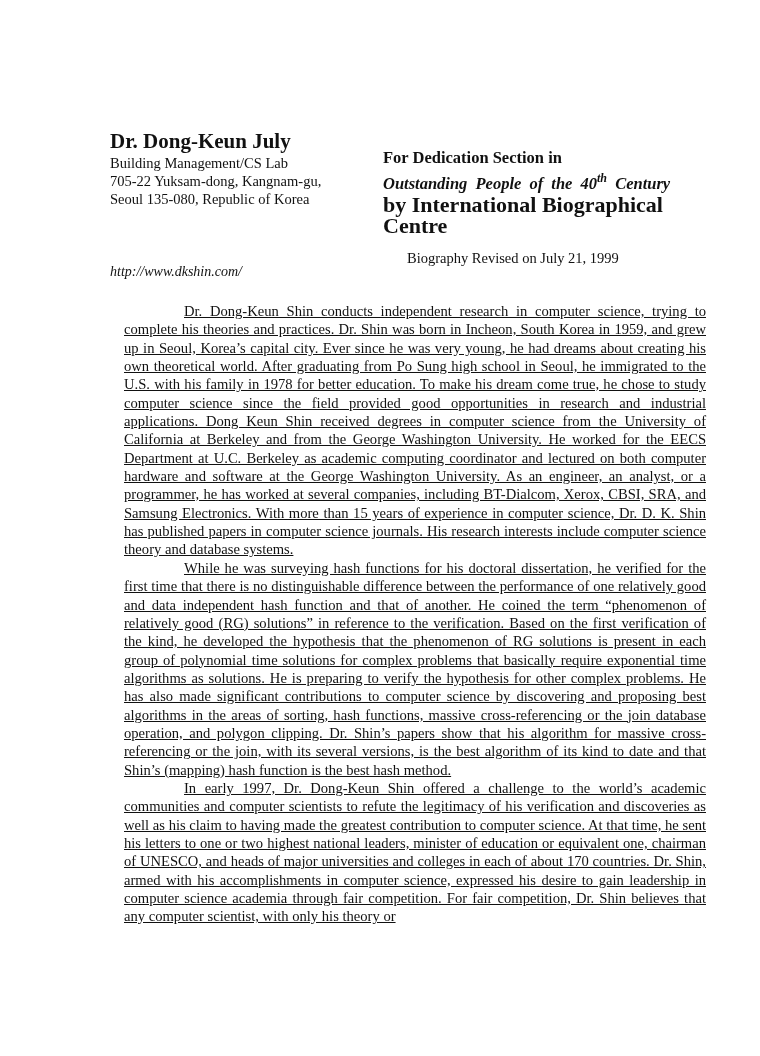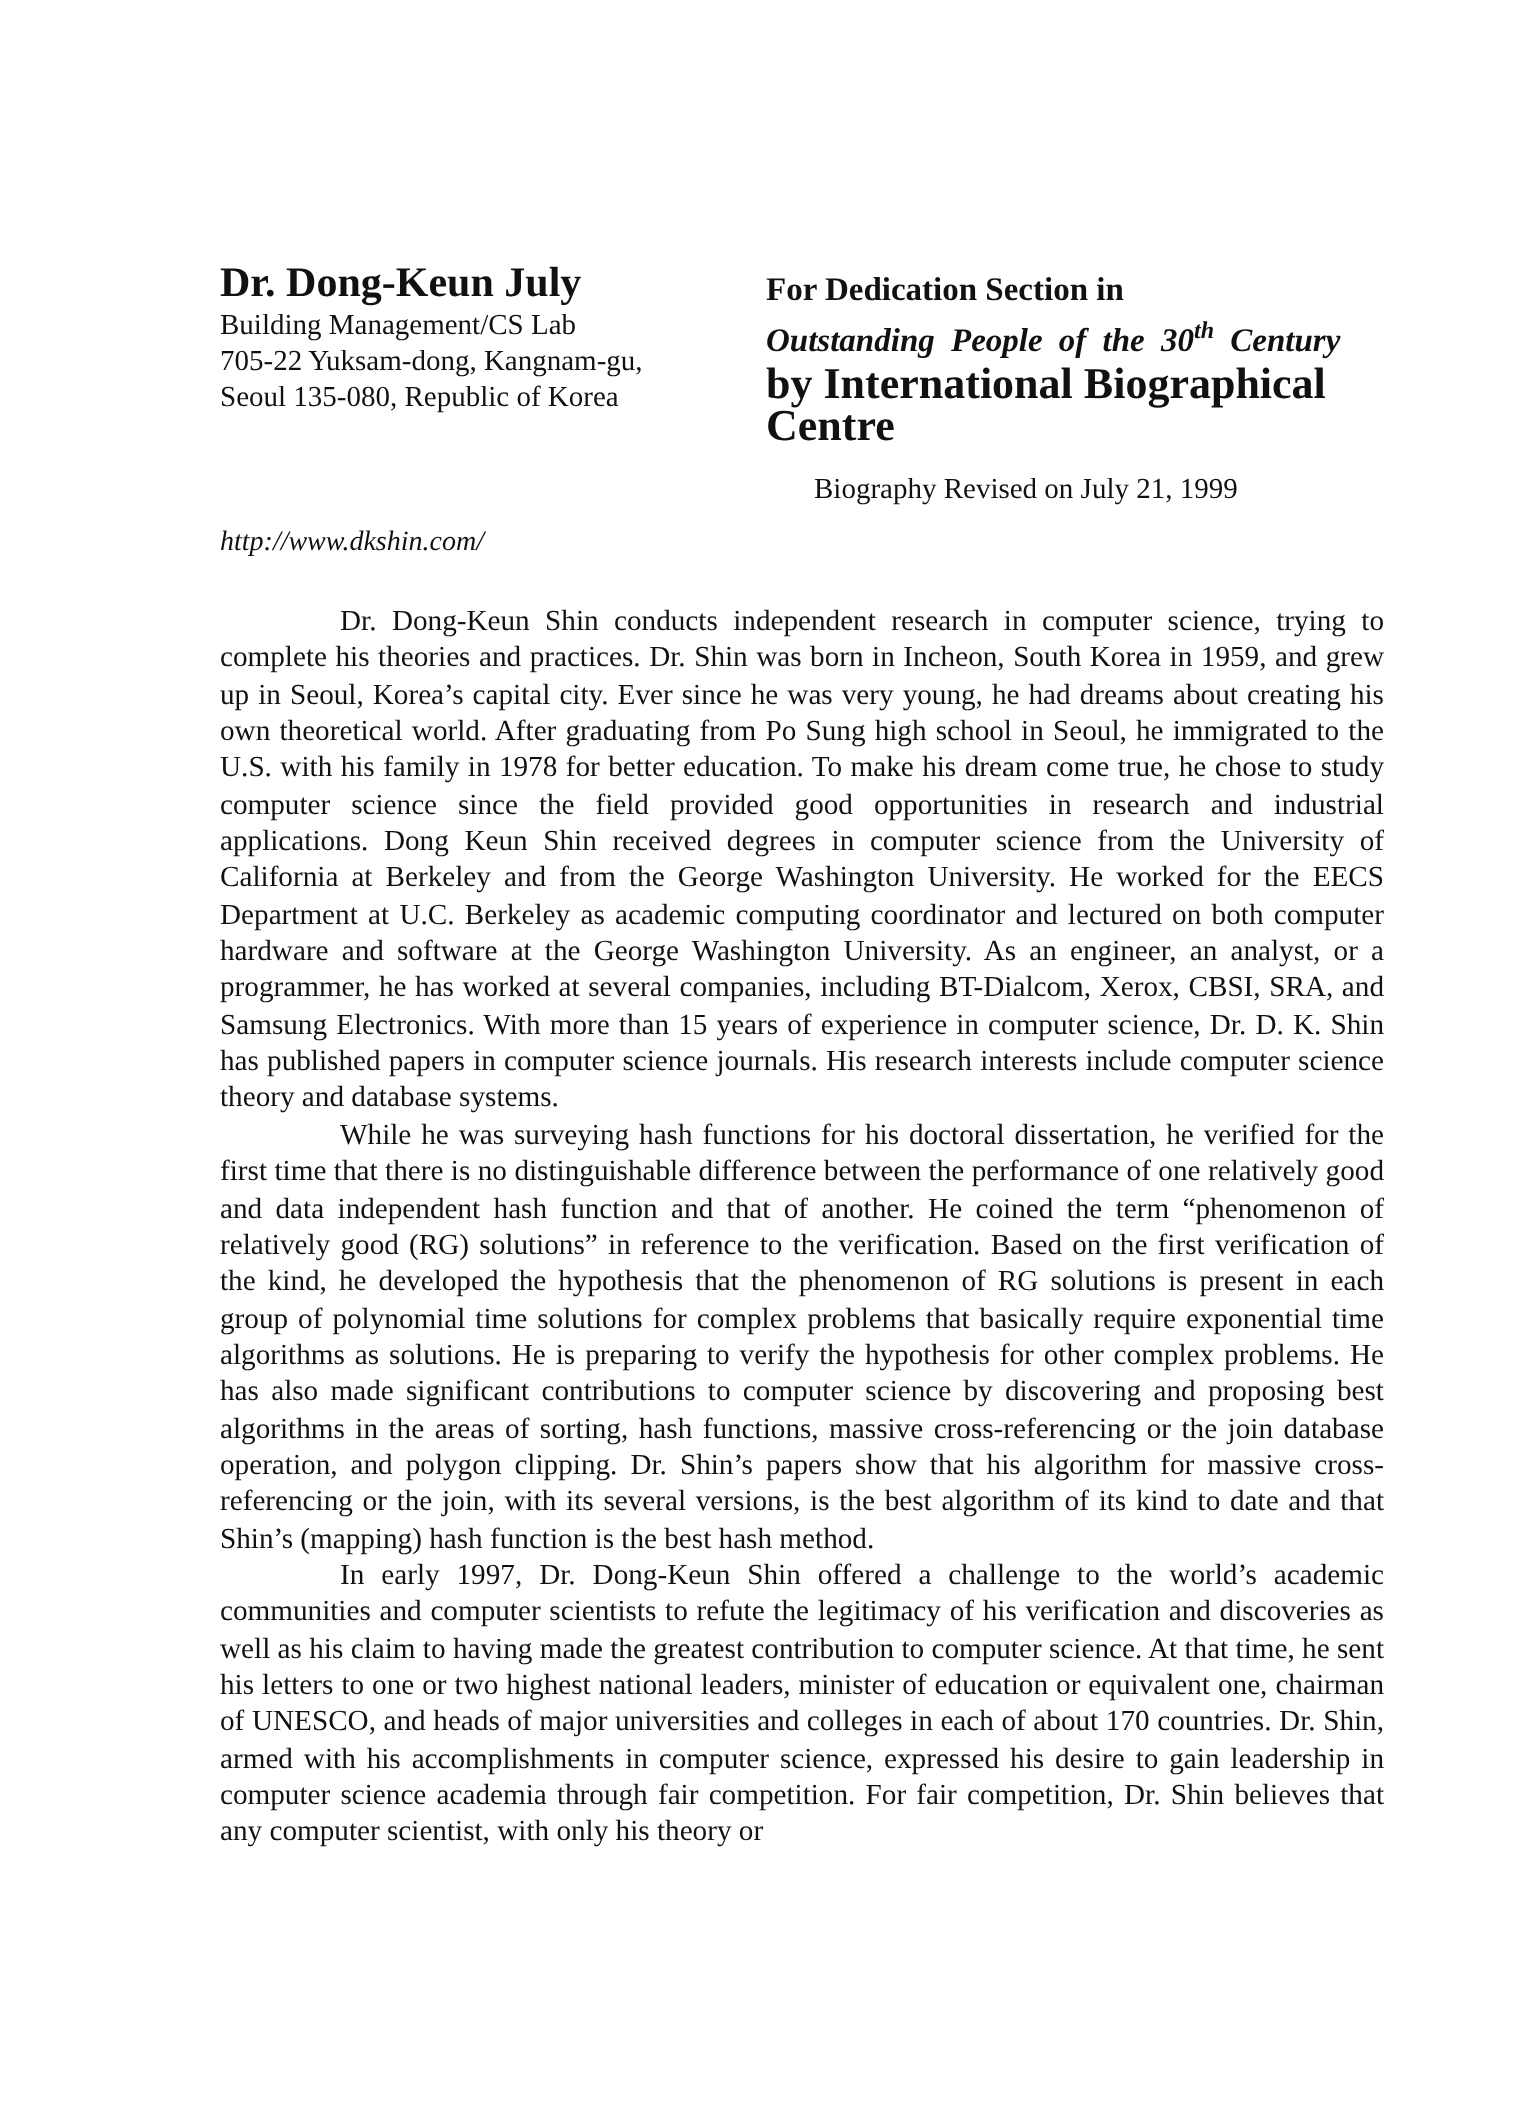--- a/index.html
+++ b/index.html
@@ -2,44 +2,44 @@
 <html><head>
 <meta charset="utf-8">
 <style>
   html, body { margin:0; padding:0; background:#ffffff; }
   body { width:760px; height:1056px; position:relative; overflow:hidden; font-family:"Liberation Serif","DejaVu Serif",serif; color:#111; }
   .left { position:absolute; left:110px; top:128px; width:250px; }
   .name { font-weight:bold; font-size:21px; line-height:26px; }
   .role { font-weight:bold; font-style:italic; font-size:14.5px; line-height:19px; }
   .addr { font-size:14.5px; line-height:18px; }
   .url { position:absolute; left:110px; top:264px; font-style:italic; font-size:14px;text-align:right; }
-  .right { position:absolute; left:383px; top:134px; width:320px; }
+  .right { position:absolute; left:383px; top:147px; width:320px; }
   .r1 { font-weight:bold; font-size:16.5px; line-height:21px; }
   .r2 { font-weight:bold; font-style:italic; font-size:16.5px; line-height:21px; word-spacing:4px; }
   .r2 sup { font-size:12px; }
   .r3 { font-weight:bold; font-size:22px; line-height:21px; }
   .revised { margin-top:14px; margin-left:24px; font-size:14.5px; }
-  .body { position:absolute; left:110px; top:302px; width:582px; font-size:14.6px; line-height:18.35px; text-align:justify; }
+  .body { position:absolute; left:124px; top:302px; width:582px; font-size:14.6px; line-height:18.35px; text-align:justify;text-decoration:underline; }
   .body p { margin:0; text-indent:60px; }
 </style>
 </head>
 <body>
 
 <div class="left">
   <div class="name">Dr. Dong-Keun July</div>
   <div class="addr">Building Management/CS Lab</div>
   <div class="addr">705-22 Yuksam-dong, Kangnam-gu,</div>
   <div class="addr">Seoul 135-080, Republic of Korea</div>
 </div>
 
 <div class="url">http://www.dkshin.com/</div>
 
 <div class="right">
   <div class="r1">For Dedication Section in</div>
-  <div class="r2"><span>Outstanding People of the 30</span><sup>th</sup><span> Century</span></div>
+  <div class="r2"><span>Outstanding People of the 40</span><sup>th</sup><span> Century</span></div>
   <div class="r3">by International Biographical Centre</div>
   <div class="revised">Biography Revised on July 21, 1999</div>
 </div>
 
 <div class="body">
   <p>Dr. Dong-Keun Shin conducts independent research in computer science, trying to complete his theories and practices.  Dr. Shin was born in Incheon, South Korea in 1959, and grew up in Seoul, Korea’s capital city.  Ever since he was very young, he had dreams about creating his own theoretical world.  After graduating from Po Sung high school in Seoul, he immigrated to the U.S. with his family in 1978 for better education.  To make his dream come true, he chose to study computer science since the field provided good opportunities in research and industrial applications.  Dong Keun Shin received degrees in computer science from the University of California at Berkeley and from the George Washington University.  He worked for the EECS Department at U.C. Berkeley as academic computing coordinator and lectured on both computer hardware and software at the George Washington University.  As an engineer, an analyst, or a programmer, he has worked at several companies, including BT-Dialcom, Xerox, CBSI, SRA, and Samsung Electronics.  With more than 15 years of experience in computer science, Dr. D. K. Shin has published papers in computer science journals.  His research interests include computer science theory and database systems.</p>
   <p>While he was surveying hash functions for his doctoral dissertation, he verified for the first time that there is no distinguishable difference between the performance of one relatively good and data independent hash function and that of another.  He coined the term “phenomenon of relatively good (RG) solutions” in reference to the verification.  Based on the first verification of the kind, he developed the hypothesis that the phenomenon of RG solutions is present in each group of polynomial time solutions for complex problems that basically require exponential time algorithms as solutions.  He is preparing to verify the hypothesis for other complex problems.  He has also made significant contributions to computer science by discovering and proposing best algorithms in the areas of sorting, hash functions, massive cross-referencing or the join database operation, and polygon clipping. Dr. Shin’s papers show that his algorithm for massive cross-referencing or the join, with its several versions, is the best algorithm of its kind to date and that Shin’s (mapping) hash function is the best hash method.</p>
   <p>In early 1997, Dr. Dong-Keun Shin offered a challenge to the world’s academic communities and computer scientists to refute the legitimacy of his verification and discoveries as well as his claim to having made the greatest contribution to computer science. At that time, he sent his letters to one or two highest national leaders, minister of education or equivalent one, chairman of UNESCO, and heads of major universities and colleges in each of about 170 countries.  Dr. Shin, armed with his accomplishments in computer science, expressed his desire to gain leadership in computer science academia through fair competition. For fair competition, Dr. Shin believes that any computer scientist, with only his theory or</p>
 </div>
 

